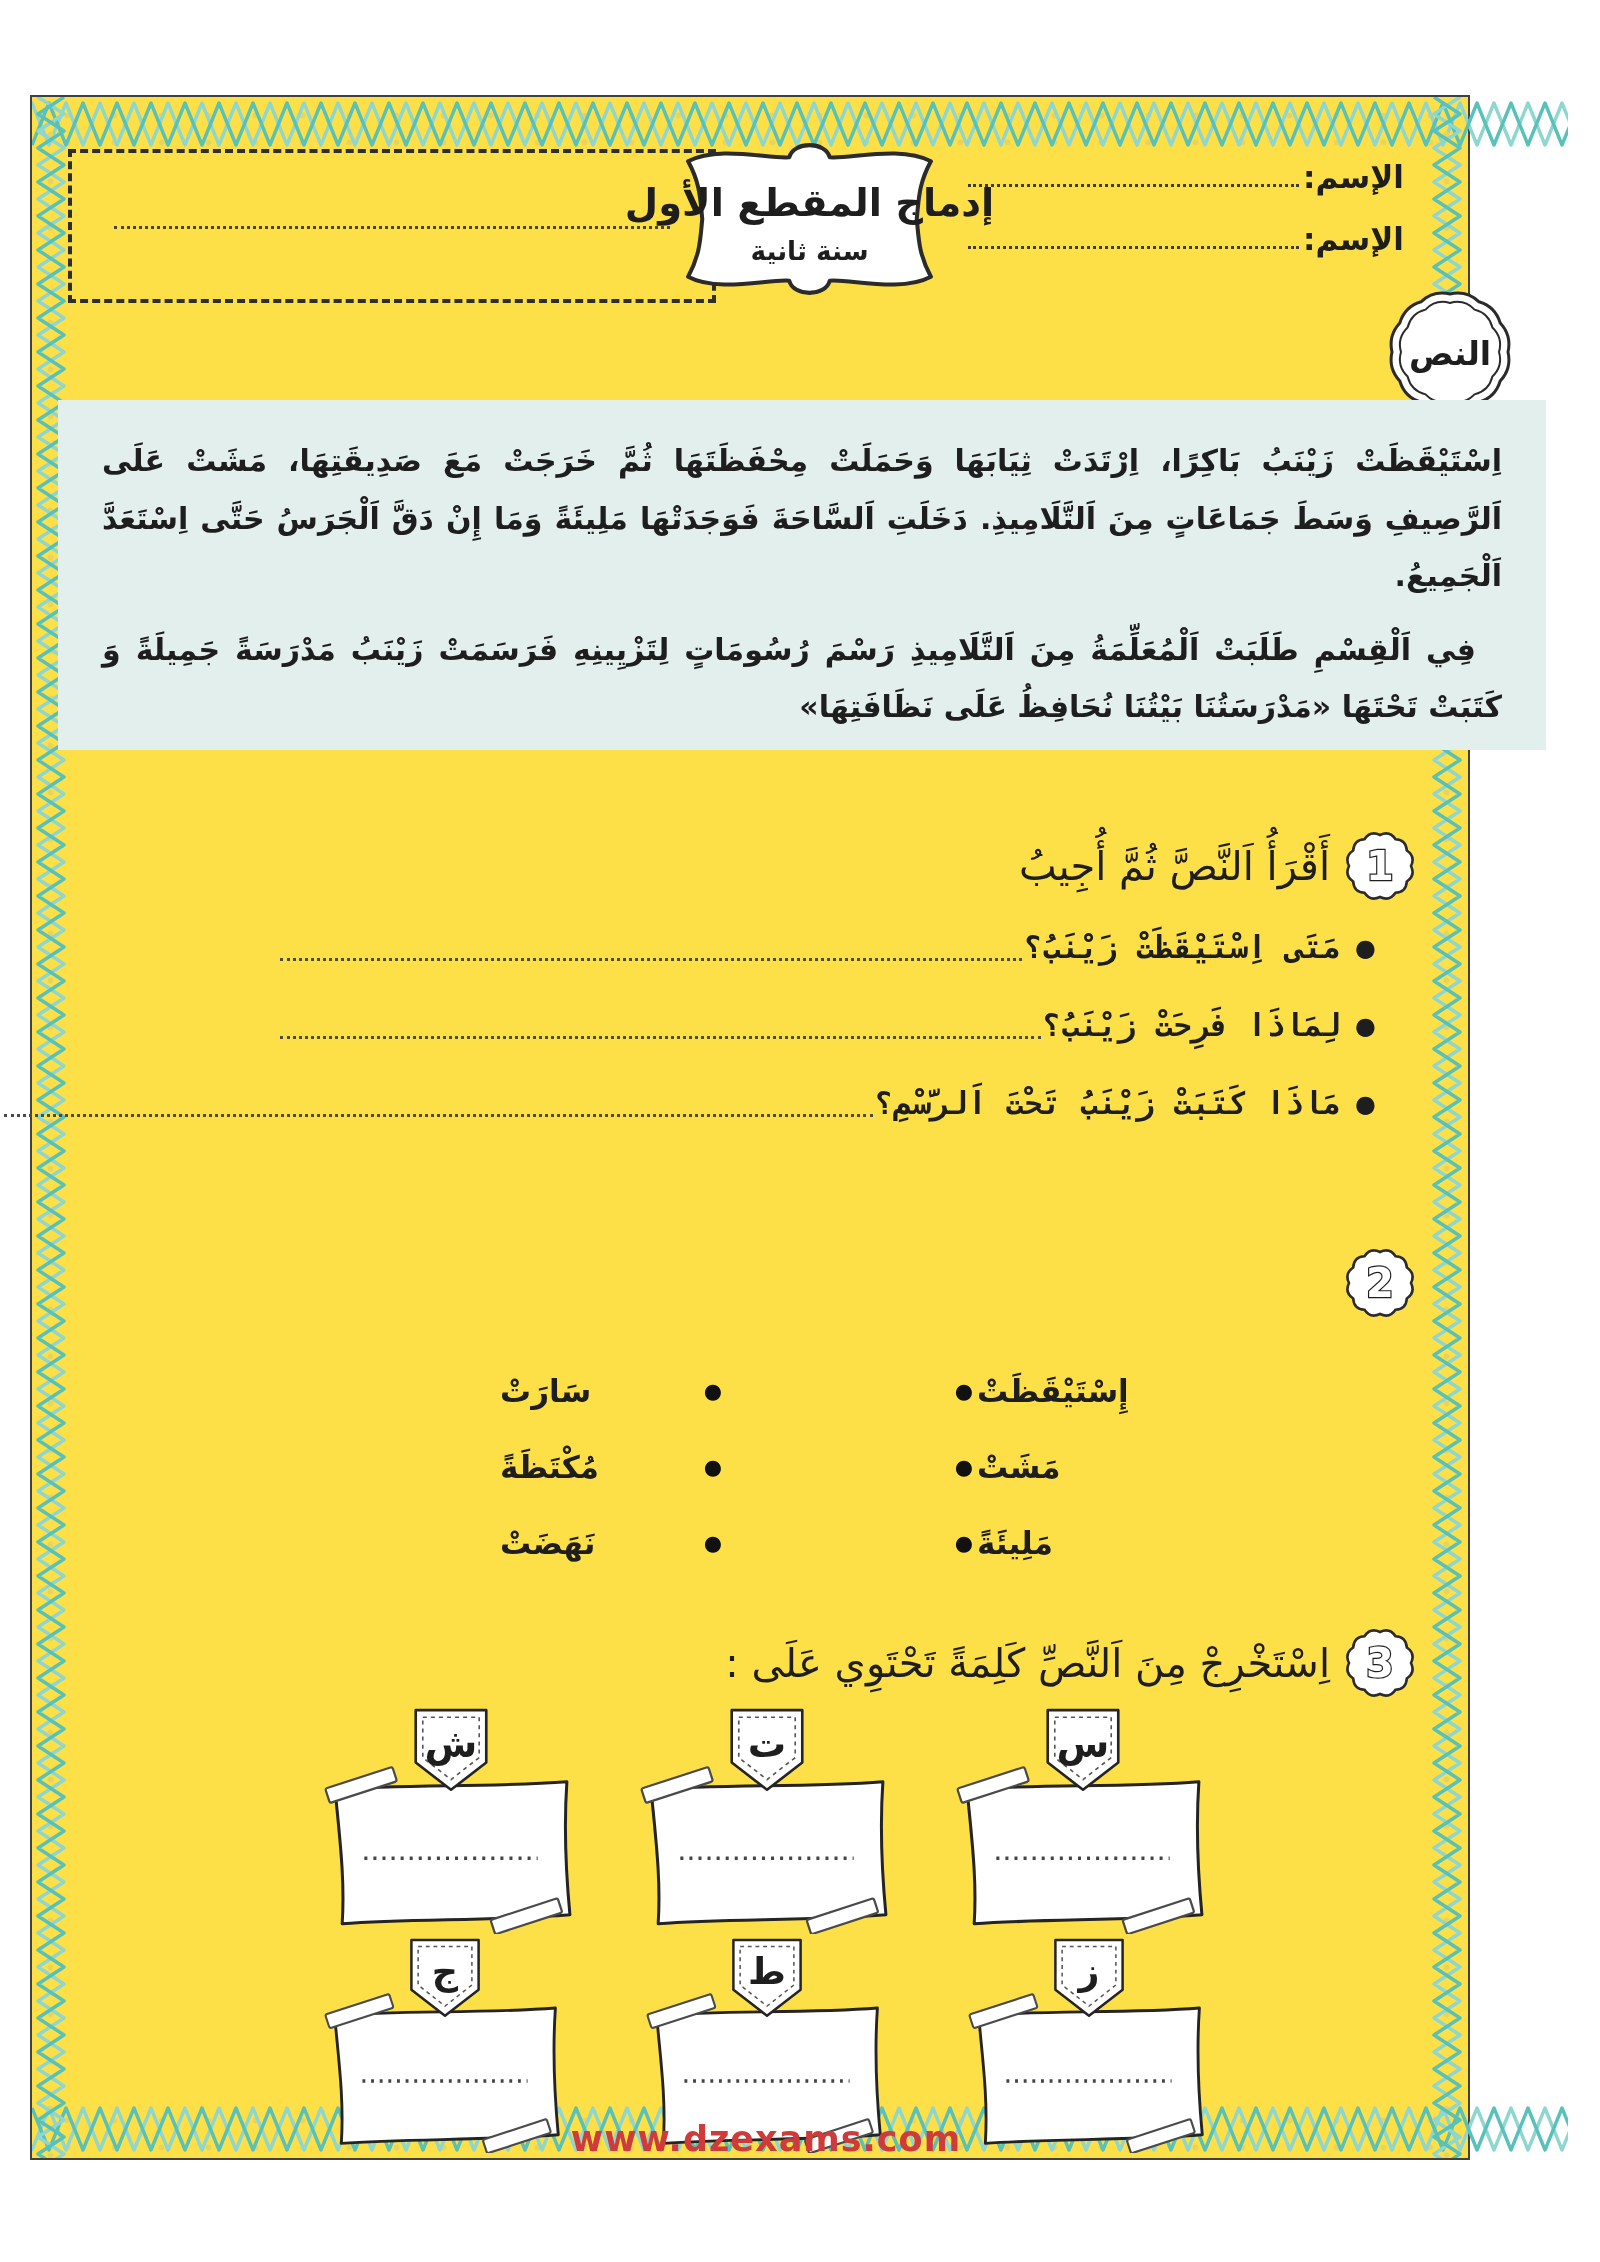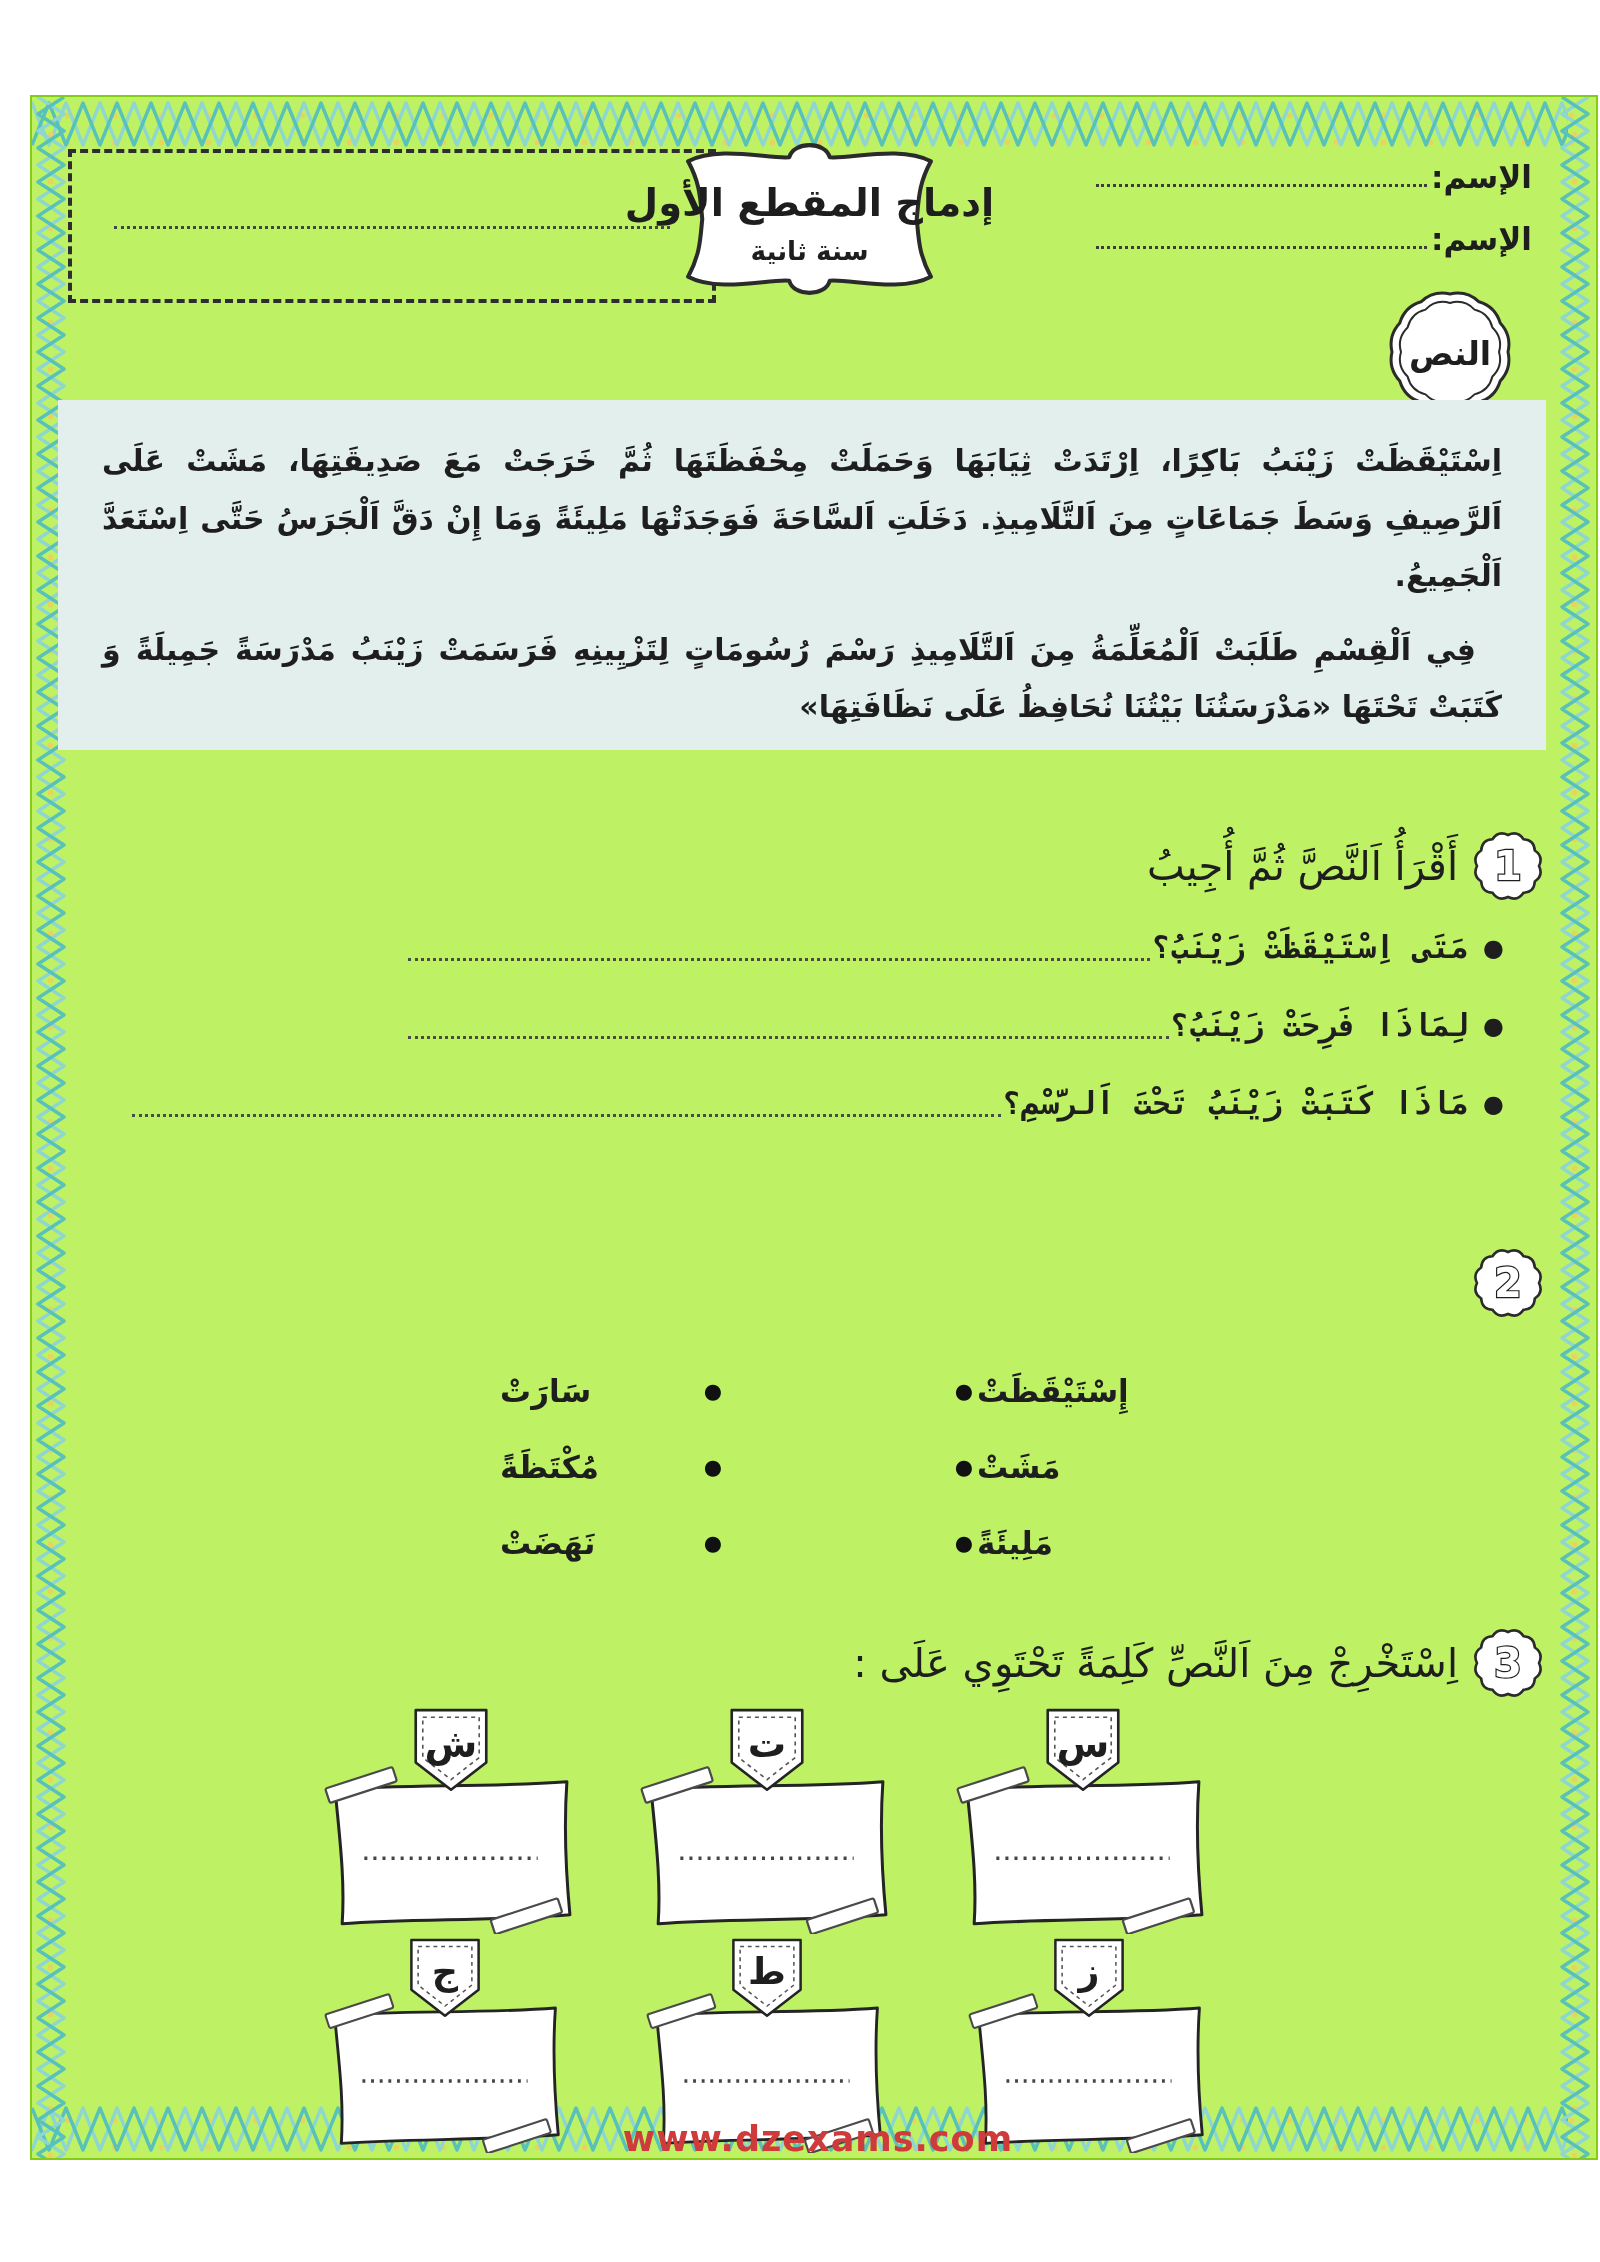--- a/index.html
+++ b/index.html
@@ -1,19 +1,19 @@
 <!DOCTYPE html>
 <html lang="ar"><head>
 <meta charset="utf-8">
 <style>
   html,body{margin:0;padding:0;background:#ffffff;}
   .page{position:relative;width:1600px;height:2262px;background:#fff;overflow:hidden;
         font-family:"DejaVu Sans","Liberation Sans",sans-serif;color:#1e1e1e;}
-  .frame{position:absolute;left:30px;top:95px;width:1568px;height:2065px;
-         border:2px solid #84cc16;background:#bef264;box-sizing:border-box;}
+  .frame{position:absolute;left:30px;top:95px;width:1440px;height:2065px;
+         border:2px solid #404040;background:#fde047;box-sizing:border-box;}
 
   
   .strip{position:absolute;pointer-events:none;
          background-image:radial-gradient(circle,#e8d45c 2.6px,transparent 3.3px);}
   .strip.h{left:0;width:100%;height:56px;background-size:47px 27px;background-position:12px 5px;}
   .strip.v{top:0;width:40px;height:100%;background-size:27px 47px;background-position:5px 14px;}
   .strip svg{position:absolute;left:0;top:0;}
 
   
   .scorebox{position:absolute;left:36px;top:52px;width:640px;height:146px;
@@ -52,21 +52,21 @@
   .mrow .w{font-size:31px;font-weight:700;text-align:left;direction:rtl;}
   .mrow .mdot{font-size:21px;text-align:center;color:#111;}
 
   
   .boxrow{position:absolute;left:288px;width:894px;display:flex;direction:rtl;justify-content:space-between;}
   .boxrow.r1{top:1610px;}
   .boxrow.r2{top:1840px;}
   .boxrow svg{width:262px;height:227px;}
   .boxrow.r2 svg{width:250px;height:216px;}
 
-  .footer{position:absolute;left:4px;top:2022px;width:100%;text-align:center;z-index:6;
+  .footer{position:absolute;left:16px;top:2022px;width:100%;text-align:center;z-index:6;
           font-size:35px;font-weight:700;color:#cf3b3b;letter-spacing:1px;}
 </style>
 </head>
 <body>
 
 <div class="page">
   <div class="frame">
 
     <div class="strip h" style="top:0;">
       <svg class="zz" width="1536" height="56" viewBox="0 0 1536 56">

